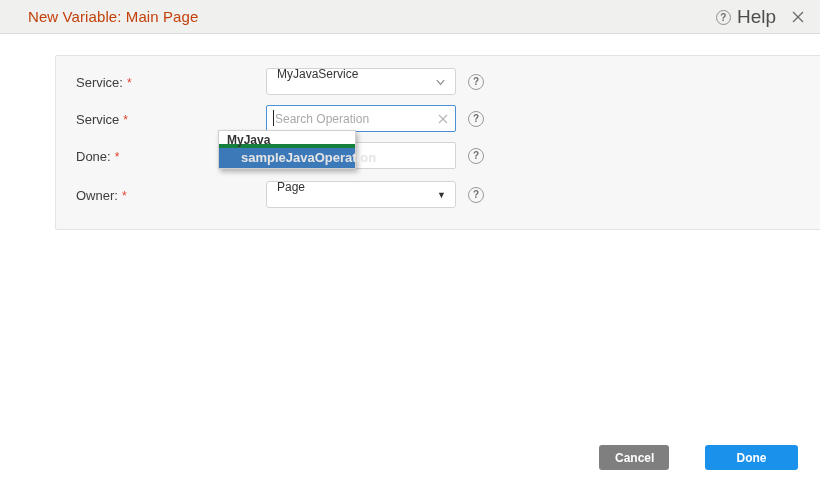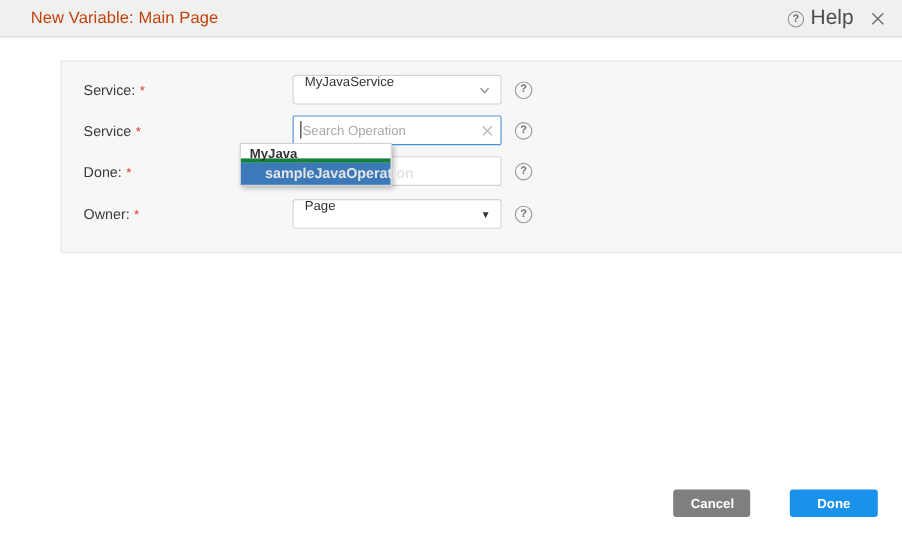--- a/index.html
+++ b/index.html
@@ -116,21 +116,21 @@
   .footer {
     position:absolute; right:22px; bottom:16px;
     display:flex; gap:36px; align-items:center;
   }
   .btn {
     height:25px; border:none; border-radius:3px; color:#fff;
     font-family:inherit; font-size:12px; font-weight:600; cursor:pointer;
     padding:0 16px;
   }
   .btn-cancel { background:#7f7f7f; width:70px; }
-  .btn-done   { background:#1a91eb; width:80px; }
+  .btn-done   { background:#1a91eb; width:93px; }
 </style>
 </head>
 <body>
 
 <div class="dialog">
 
   <div class="hdr">
     <div class="hdr-title">New Variable: Main Page</div>
     <div class="hdr-right">
       <div class="help-btn">

